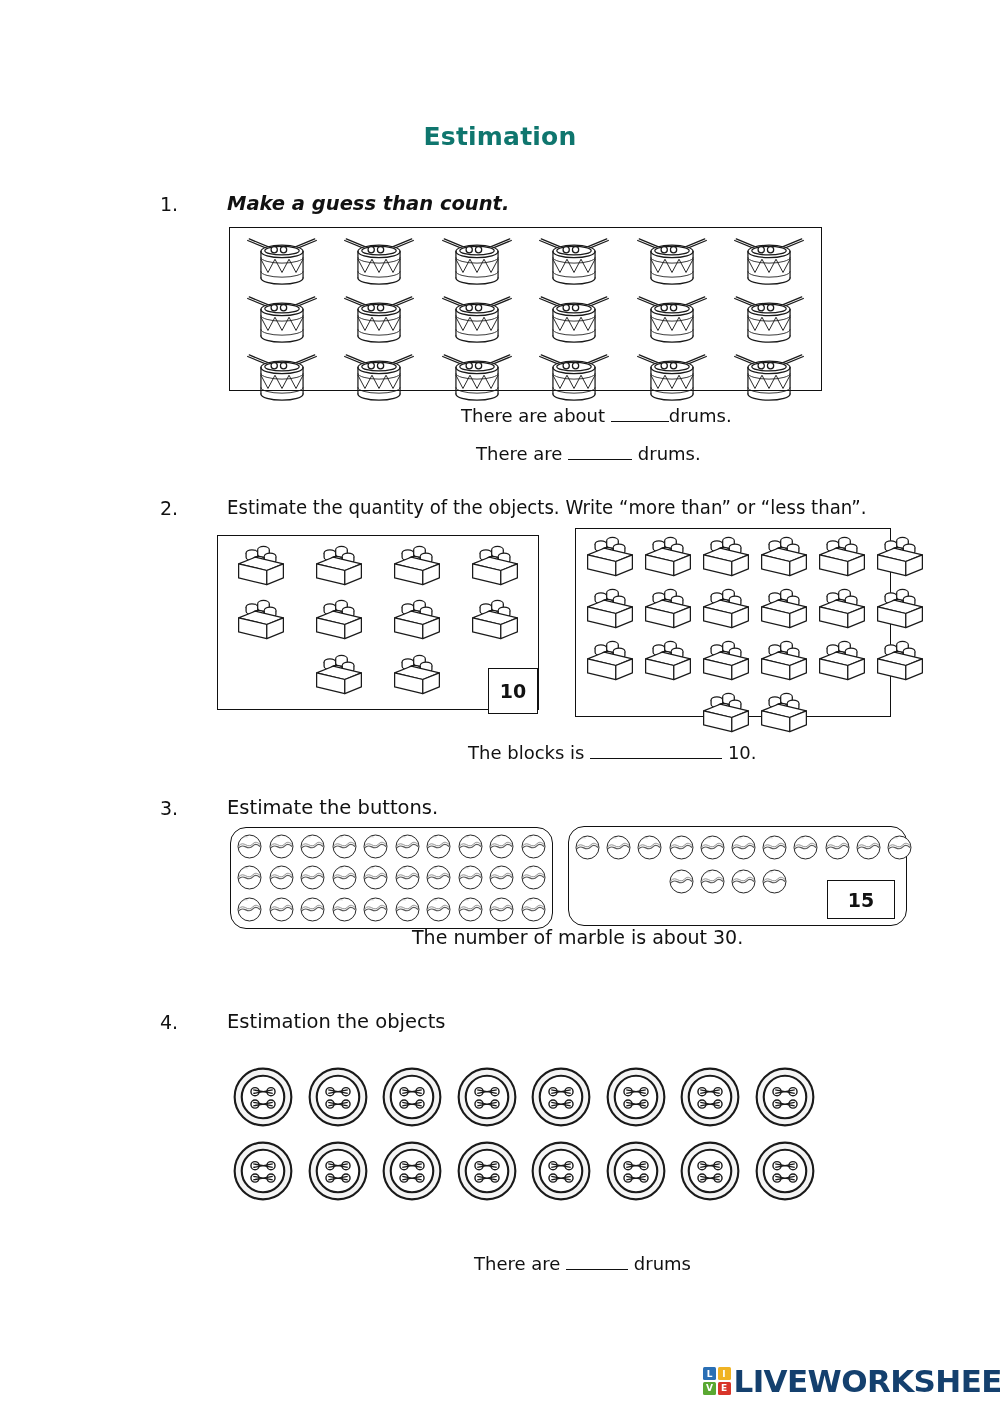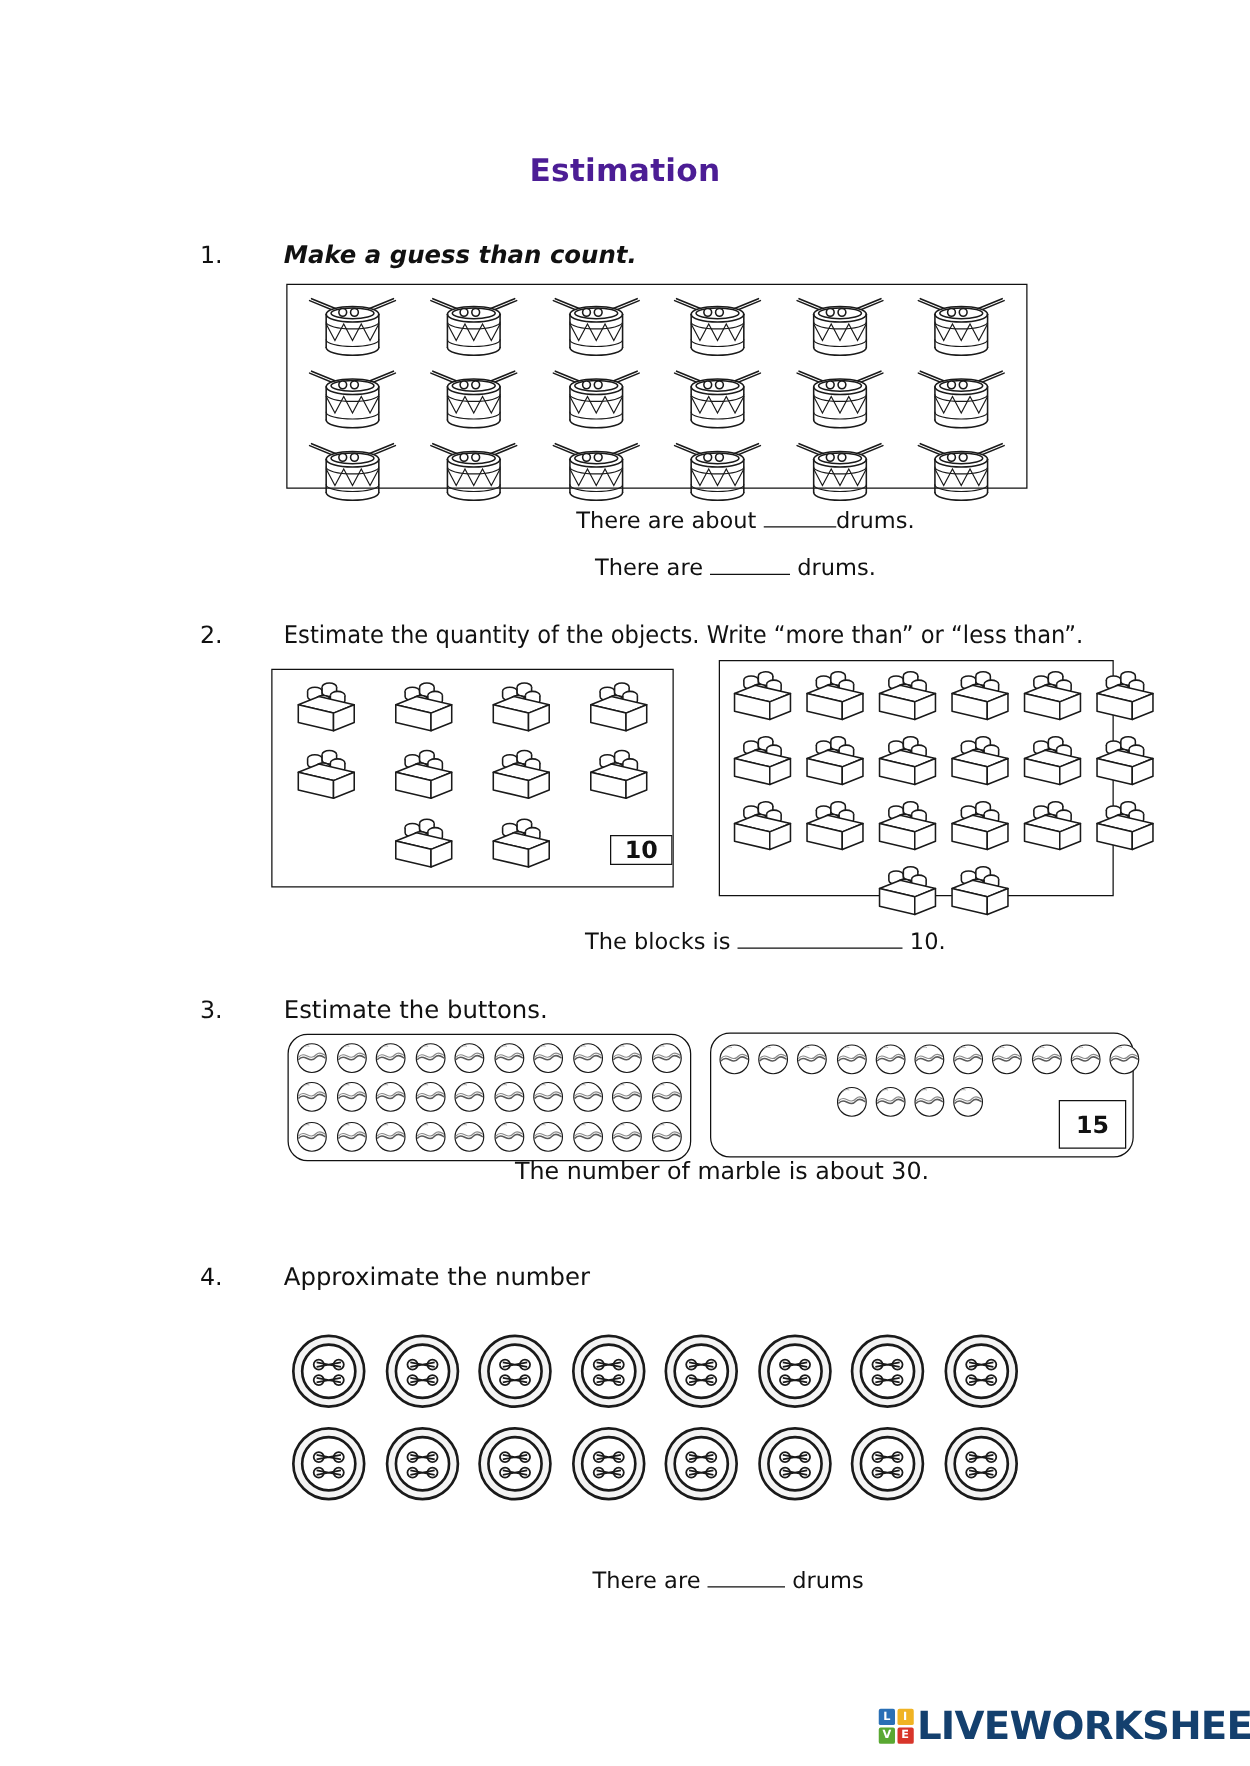--- a/index.html
+++ b/index.html
@@ -138,21 +138,21 @@
     font-weight: bold;
     letter-spacing: -0.6px;
     font-family: "DejaVu Sans", sans-serif;
   }
 </style>
 </head>
 <body>
 
 <div class="page">
 
-  <div class="title" style="color: #4c1d95;">Estimation</div>
+  <div class="title" style="color: #0f766e;">Estimation</div>
 
   <div class="q-num" style="left:160px; top:193px;">1.</div>
   <div class="q-text italic" style="left:227px; top:192px;font-weight:bold;">Make a guess than count.</div>
 
   <div class="rect-box" style="left:229px; top:227px; width:593px; height:164px;"></div>
   <div class="obj-grid" id="drum-grid" style="left:233px; top:231px; width:585px; height:156px; grid-template-columns:repeat(6,1fr); grid-template-rows:repeat(3,1fr);">
       <div class="obj-cell">
         <svg viewBox="0 0 100 74" width="78" height="58">
     <g fill="none" stroke="#1a1a1a" stroke-width="1.6" stroke-linecap="round">
       <path d="M6 12 L40 26"></path>
@@ -692,21 +692,21 @@
       <ellipse cx="46" cy="17" rx="7" ry="4"></ellipse>
             <path d="M39 17 v5 a7 4 0 0 0 14 0 v-5"></path>
       <path d="M8 26 L28 18 L62 26 L42 34 Z"></path>
       <path d="M8 26 L8 43 L42 51 L42 34 Z"></path>
       <path d="M42 34 L42 51 L62 43 L62 26 Z"></path>
     </g>
   </svg>
       </div>
       <div class="obj-cell"></div>
     </div>
-  <div class="count-badge" style="left:488px; top:668px; width:50px; height:24px;">10</div>
+  <div class="count-badge" style="left:488px; top:668px; width:50px; height:46px;">10</div>
 
   <div class="rect-box" style="left:575px; top:528px; width:316px; height:189px;"></div>
   <div class="obj-grid" id="lego-right-grid" style="left:581px; top:533px; width:310px; height:180px; grid-template-columns:repeat(6,1fr); grid-template-rows:repeat(4,1fr);">
       <div class="obj-cell">
         <svg viewBox="0 0 70 62" width="58" height="52">
     <g fill="#ffffff" stroke="#1a1a1a" stroke-width="1.5" stroke-linejoin="round">
       <ellipse cx="24" cy="13" rx="7" ry="4"></ellipse>
             <path d="M17 13 v5 a7 4 0 0 0 14 0 v-5"></path>
       <ellipse cx="38" cy="9" rx="7" ry="4"></ellipse>
             <path d="M31 9 v5 a7 4 0 0 0 14 0 v-5"></path>
@@ -1513,26 +1513,26 @@
       <path d="M4 19 C12 10, 17 25, 25 16 C30 11, 34 16, 36 17" stroke="#8a8a8a" stroke-width="1.4"></path>
       <path d="M9 8 C12 5, 15 5, 17 6" stroke="#9a9a9a" stroke-width="1"></path>
     </g>
   </svg>
       </div>
       <div class="obj-cell"></div>
       <div class="obj-cell"></div>
       <div class="obj-cell"></div>
       <div class="obj-cell"></div>
     </div>
-  <div class="count-badge" style="left:827px; top:880px; width:54px; height:39px;margin-left:20px;">15</div>
+  <div class="count-badge" style="left:827px; top:880px; width:68px; height:39px;">15</div>
 
   <div class="answer-line" style="left:412px; top:926px; font-size:19px;">The number of marble is about 30.</div>
 
   <div class="q-num" style="left:160px; top:1011px;">4.</div>
-  <div class="q-text" style="left:227px; top:1010px;">Approximate the number</div>
+  <div class="q-text" style="left:227px; top:1010px;">Estimation the objects</div>
 
   <div class="obj-grid" id="button-grid" style="left:226px; top:1060px; width:596px; height:148px; grid-template-columns:repeat(8,1fr); grid-template-rows:repeat(2,1fr);">
       <div class="obj-cell">
         <svg viewBox="0 0 70 70" width="62" height="62">
     <g fill="none" stroke="#1a1a1a">
       <circle cx="35" cy="35" r="32" fill="#f4f4f4" stroke-width="2.4"></circle>
       <circle cx="35" cy="35" r="24" fill="#ffffff" stroke-width="2.4"></circle>
       <circle cx="26" cy="29" r="4.6" fill="#ffffff" stroke-width="1.6"></circle>
       <circle cx="44" cy="29" r="4.6" fill="#ffffff" stroke-width="1.6"></circle>
       <circle cx="26" cy="43" r="4.6" fill="#ffffff" stroke-width="1.6"></circle>

